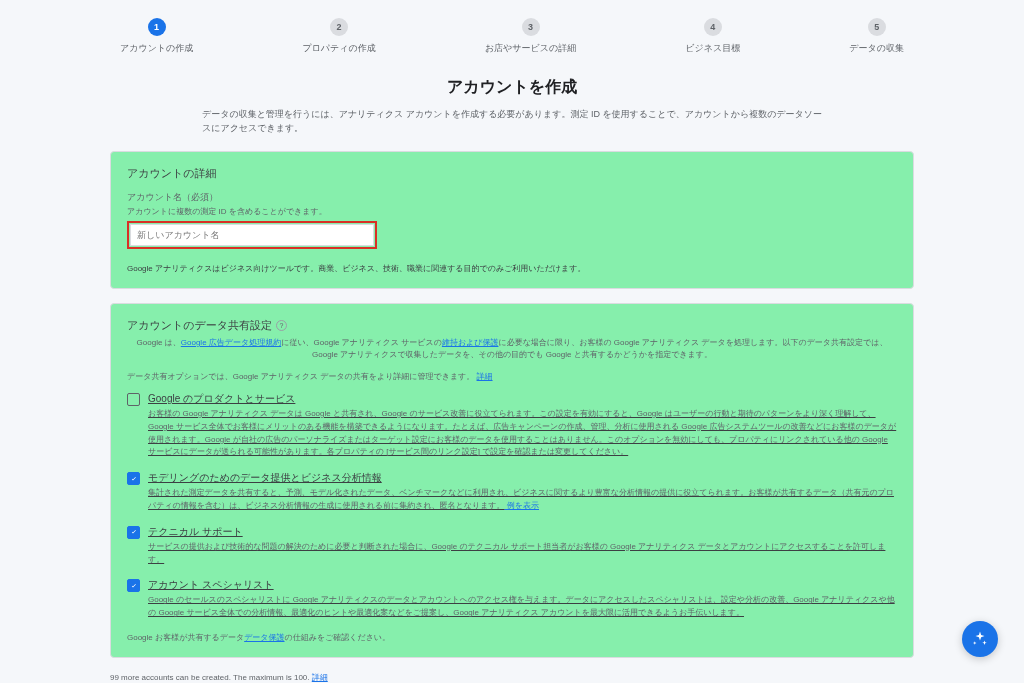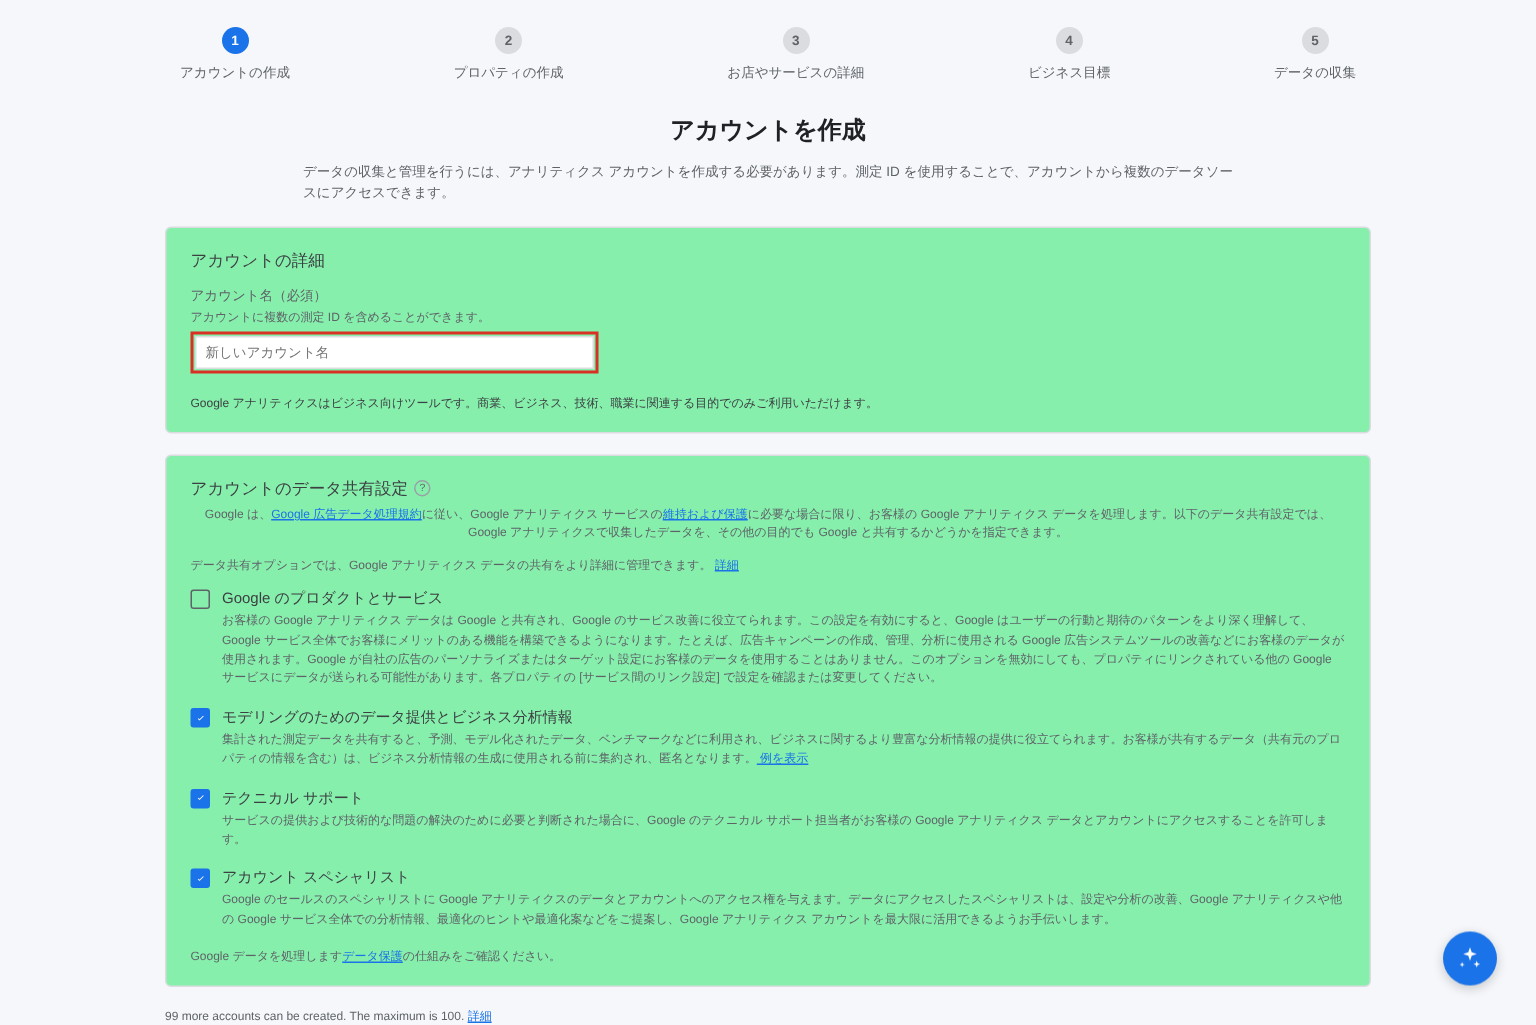--- a/index.html
+++ b/index.html
@@ -10,29 +10,29 @@
 .step-circle { width: 18px; height: 18px; border-radius: 50%; display: flex; align-items: center; justify-content: center; font-size: 9px; font-weight: 600; }
 .step-circle.active { background: #1a73e8; color: #fff; }
 .step-circle.inactive { background: #dadce0; color: #5f6368; }
 .step-label { font-size: 9px; color: #5f6368; }
 .page-title { text-align: center; font-size: 16px; font-weight: 700; color: #202124; margin-bottom: 10px; }
 .page-subtitle { font-size: 9px; color: #5f6368; line-height: 1.5; margin: 0 auto 16px; max-width: 620px; }
 .card { background: #86efac; border: 1px solid #dadce0; border-radius: 4px; padding: 14px 16px; margin-bottom: 14px; }
 .card-title { font-size: 11px; color: #3c4043; margin-bottom: 10px; }
 .field-label { font-size: 9px; color: #5f6368; margin-bottom: 2px; }
 .field-hint { font-size: 8px; color: #5f6368; margin-bottom: 4px; }
-.input-wrap { border: 2px solid #d93025; width: 272px; padding: 1px; }
+.input-wrap { border: 2px solid #d93025; width: 250px; padding: 1px; }
 .text-input { width: 100%; padding: 5px 6px; border: 1px solid #dadce0; font-size: 9px; outline: none; color: #5f6368; }
 .note { font-size: 8px; color: #3c4043; margin-top: 14px; }
 .share-heading { font-size: 11px; color: #3c4043; margin-bottom: 4px; display: flex; align-items: center; gap: 4px; }
 .help-icon { width: 11px; height: 11px; border: 1px solid #9aa0a6; border-radius: 50%; display: inline-flex; align-items: center; justify-content: center; font-size: 7px; color: #5f6368; }
 .share-desc { font-size: 8px; color: #5f6368; line-height: 1.5; margin-bottom: 10px; text-align: center; }
 .share-subdesc { font-size: 8px; color: #5f6368; margin-bottom: 10px; }
 .link { color: #1a73e8; text-decoration: underline; cursor: pointer; }
-.option { display: flex; gap: 8px; margin-bottom: 12px; }
+.option { display: flex; gap: 8px; margin-bottom: 12px; text-decoration: underline; }
 .checkbox { width: 13px; height: 13px; min-width: 13px; border: 1.5px solid #5f6368; border-radius: 2px; margin-top: 1px; display: flex; align-items: center; justify-content: center; }
 .checkbox.checked { background: #1a73e8; border-color: #1a73e8; }
 .checkmark { width: 8px; height: 8px; }
 .option-body { flex: 1; }
 .option-title { font-size: 10px; color: #3c4043; margin-bottom: 2px; }
 .option-desc { font-size: 8px; color: #5f6368; line-height: 1.6; }
 .footer-note { font-size: 8px; color: #5f6368; margin-top: 6px; }
 .below-card { font-size: 8px; color: #5f6368; margin-bottom: 22px; }
 .fab { position: fixed; right: 26px; bottom: 26px; width: 36px; height: 36px; border-radius: 50%; background: #1a73e8; display: flex; align-items: center; justify-content: center; box-shadow: 0 2px 8px rgba(0,0,0,0.2); cursor: pointer; }
 .fab svg { width: 18px; height: 18px; }
@@ -124,21 +124,21 @@
               <path fill="#fff" d="M9 16.2l-3.5-3.5 1.4-1.4L9 13.4l7.1-7.1 1.4 1.4z"></path>
             </svg>
           </div>
           <div class="option-body">
             <div class="option-title">アカウント スペシャリスト</div>
             <div class="option-desc">Google のセールスのスペシャリストに Google アナリティクスのデータとアカウントへのアクセス権を与えます。データにアクセスしたスペシャリストは、設定や分析の改善、Google アナリティクスや他の Google サービス全体での分析情報、最適化のヒントや最適化案などをご提案し、Google アナリティクス アカウントを最大限に活用できるようお手伝いします。</div>
           </div>
         </div>
       </div>
     <div class="footer-note">
-      <span>Google データを処理します</span><a class="link">データ保護</a><span>の仕組みをご確認ください。</span>
+      <span>Google お客様が共有するデータ</span><a class="link">データ保護</a><span>の仕組みをご確認ください。</span>
     </div>
   </div>
 
   <div class="below-card">
     <span>99 more accounts can be created. The maximum is 100.</span> <a class="link">詳細</a>
   </div>
 
 </div>
 
 <div class="fab">

